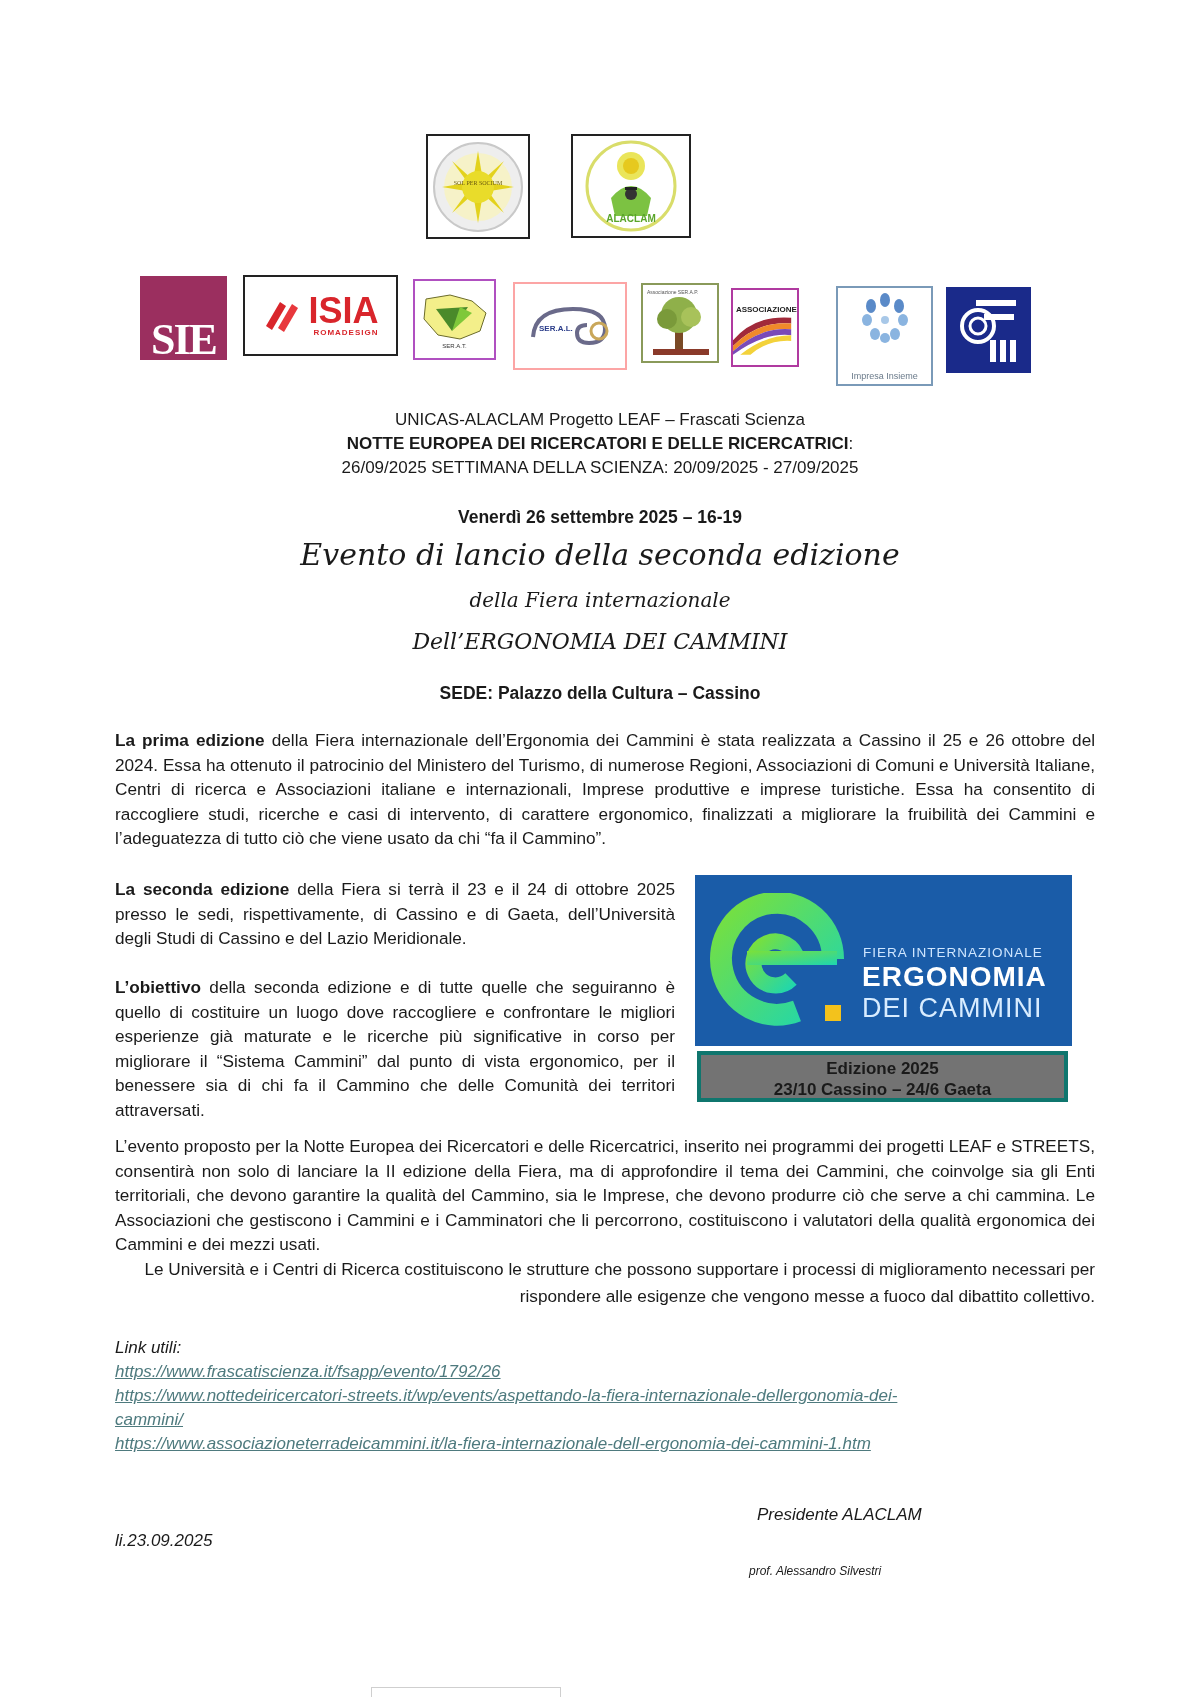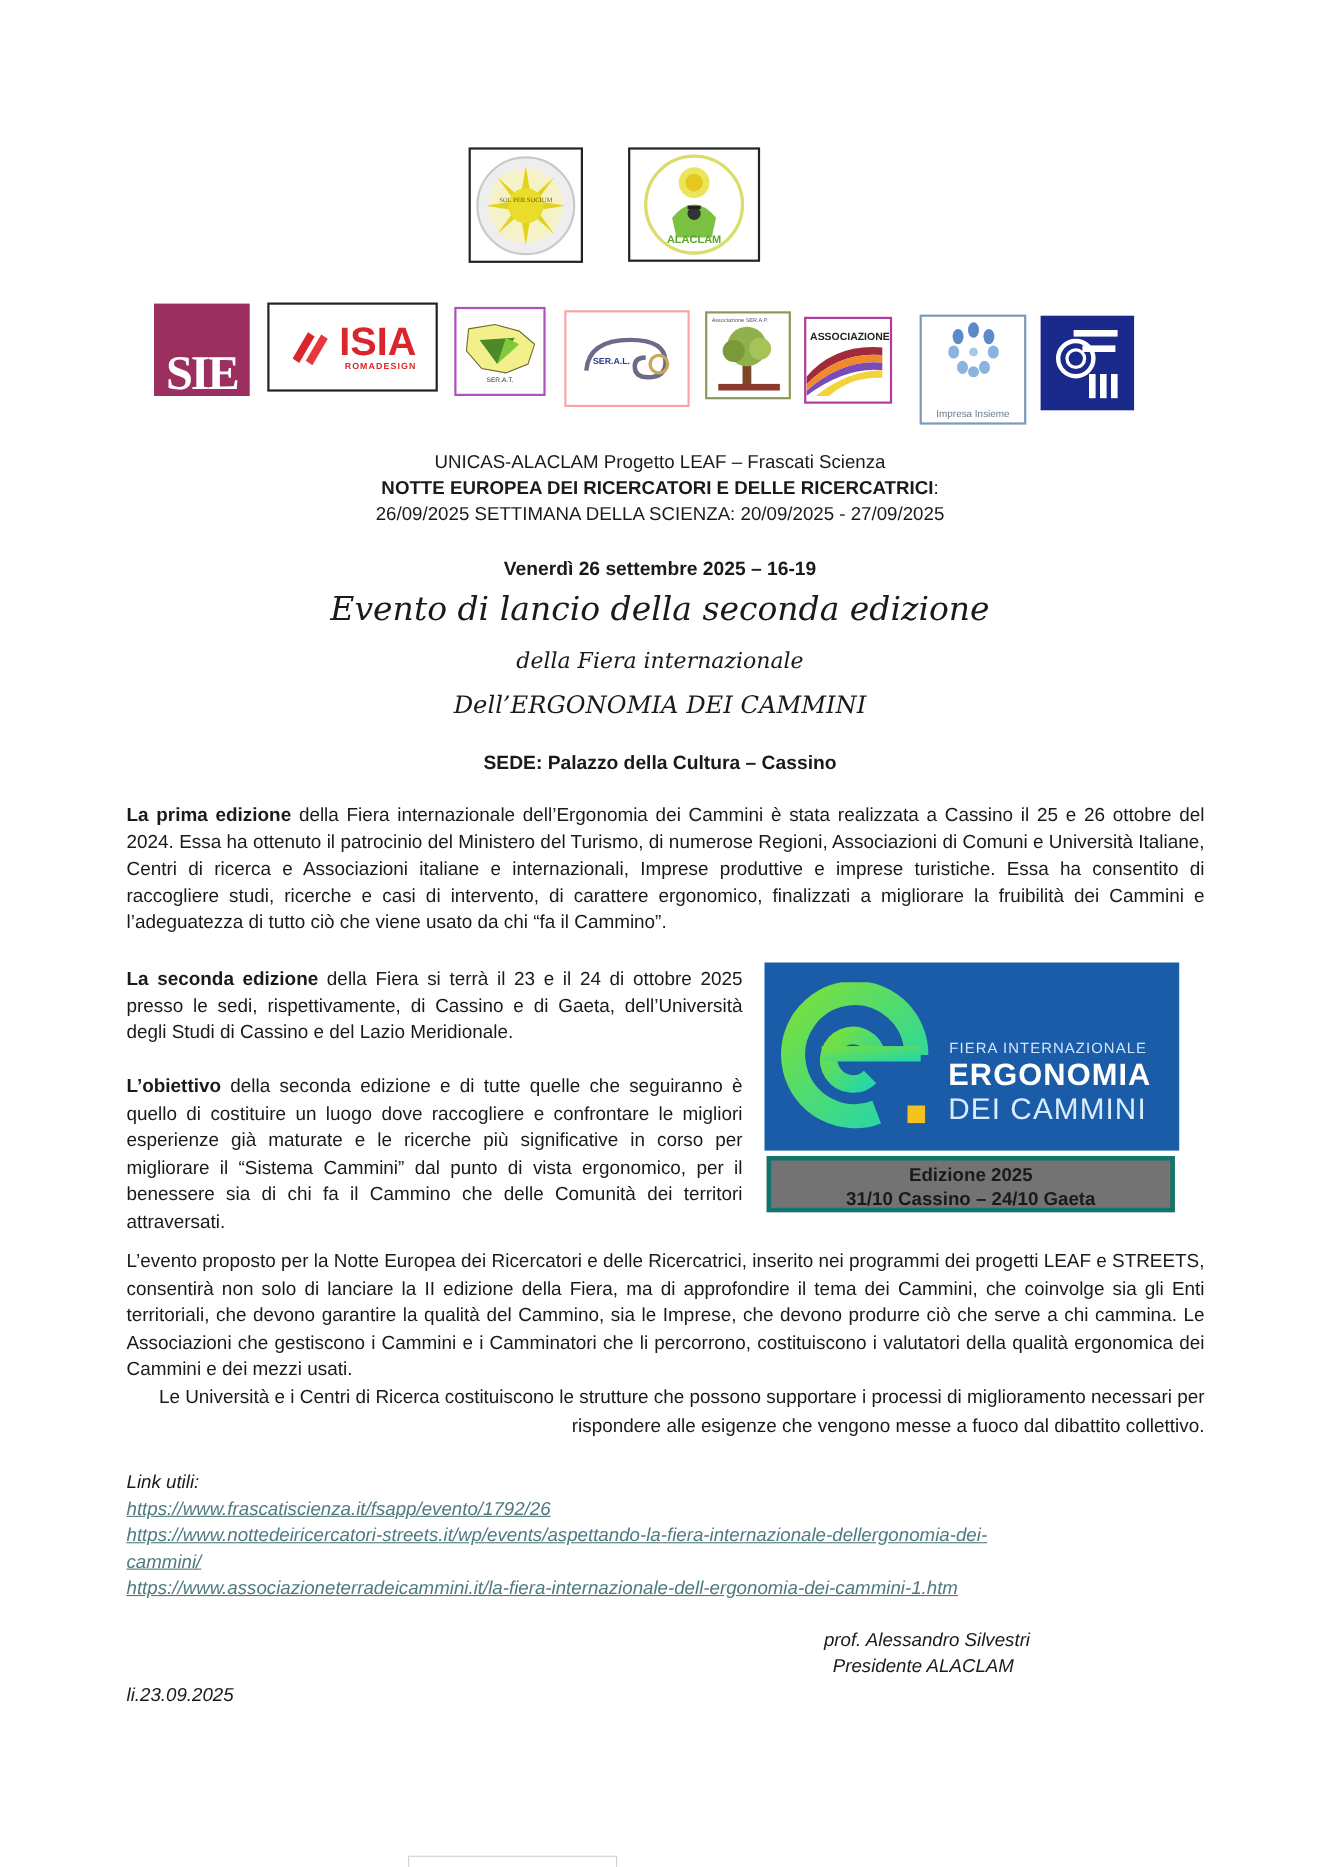--- a/index.html
+++ b/index.html
@@ -85,21 +85,21 @@
   <svg width="70" height="72" viewBox="0 0 70 72">
     <rect x="30" y="36" width="8" height="28" fill="#7a4a26"></rect>
     <circle cx="34" cy="28" r="18" fill="#8fb04a"></circle>
     <circle cx="22" cy="32" r="10" fill="#7a9a3a"></circle>
     <circle cx="46" cy="30" r="10" fill="#a8c25a"></circle>
     <rect x="8" y="62" width="56" height="6" fill="#8a3a2a"></rect>
   </svg>
   <span class="abs" style="font-size:5px;color:#555;left:4px;top:4px;width:60px;">Associazione SER.A.P.</span>
 </div>
 
-<div class="logo-box" style="left:731px;top:288px;width:80px;height:79px;border:2px solid #b03aa0;">
+<div class="logo-box" style="left:731px;top:288px;width:68px;height:79px;border:2px solid #b03aa0;">
   <svg width="88" height="75" viewBox="0 0 88 75">
     <path d="M0 55 Q30 20 80 24 L80 32 Q34 28 0 63 Z" fill="#a12a3a"></path>
     <path d="M0 63 Q34 28 80 32 L80 40 Q38 36 0 70 Z" fill="#f08a2a"></path>
     <path d="M0 70 Q38 36 80 40 L80 48 Q42 44 0 75 Z" fill="#7a4ab8"></path>
     <path d="M10 75 Q44 48 80 48 L80 56 Q48 54 24 75 Z" fill="#f3d23a"></path>
     <text x="4" y="16" font-size="11" font-weight="bold" fill="#222" font-family="Liberation Sans, sans-serif">ASSOCIAZIONE</text>
   </svg>
 </div>
 
 <div class="logo-box" style="left:836px;top:286px;width:97px;height:100px;border:2px solid #7a9ab8;flex-direction:column;gap:27px;">
@@ -172,37 +172,37 @@
       <path d="M90 66 A22 22 0 1 0 84 86" fill="none" stroke="url(#eg)" stroke-width="16"></path>
       <rect x="40" y="58" width="90" height="14" fill="url(#eg)"></rect>
       <rect x="118" y="112" width="16" height="16" fill="#f3c21c"></rect>
     </svg>
     <div class="abs" style="left:168px;top:70px;color:#cfe6ff;font-size:13.5px;letter-spacing:1px;white-space:nowrap;">FIERA INTERNAZIONALE</div>
     <div class="abs" style="left:167px;top:86px;color:#ffffff;font-weight:bold;font-size:28px;letter-spacing:1px;white-space:nowrap;">ERGONOMIA</div>
     <div class="abs" style="left:167px;top:118px;color:#d8ecff;font-size:27px;letter-spacing:1px;white-space:nowrap;">DEI CAMMINI</div>
   </div>
   <div class="abs" style="left:2px;top:176px;width:371px;height:51px;border:4px solid #0f766e;box-sizing:border-box;background:#737373;text-align:center;">
     <div style="font-weight:bold;font-size:17px;line-height:21px;margin-top:3px;">Edizione 2025</div>
-    <div style="font-weight:bold;font-size:17px;line-height:21px;">31/10 Cassino – 24/10 Gaeta</div>
+    <div style="font-weight:bold;font-size:17px;line-height:21px;">23/10 Cassino – 24/6 Gaeta</div>
   </div>
 </div>
 
 <div class="para" style="left:115px;top:1134px;width:980px;">
   <span>L’evento proposto per la Notte Europea dei Ricercatori e delle Ricercatrici, inserito nei programmi dei progetti LEAF e STREETS, consentirà non solo di lanciare la II edizione della Fiera, ma di approfondire il tema dei Cammini, che coinvolge sia gli Enti territoriali, che devono garantire la qualità del Cammino, sia le Imprese, che devono produrre ciò che serve a chi cammina. Le Associazioni che gestiscono i Cammini e i Camminatori che li percorrono, costituiscono i valutatori della qualità ergonomica dei Cammini e dei mezzi usati.</span>
 </div>
 <div class="para" style="left:115px;top:1256px;width:980px;text-align:right;line-height:27px;">
   <span>Le Università e i Centri di Ricerca costituiscono le strutture che possono supportare i processi di miglioramento necessari per rispondere alle esigenze che vengono messe a fuoco dal dibattito collettivo.</span>
 </div>
 
 <div class="abs" style="left:115px;top:1336px;">
   <div class="italic" style="font-size:17px;line-height:24px;">Link utili:</div>
   <a class="link">https://www.frascatiscienza.it/fsapp/evento/1792/26</a>
   <a class="link">https://www.nottedeiricercatori-streets.it/wp/events/aspettando-la-fiera-internazionale-dellergonomia-dei-</a>
   <a class="link">cammini/</a>
   <a class="link">https://www.associazioneterradeicammini.it/la-fiera-internazionale-dell-ergonomia-dei-cammini-1.htm</a>
 </div>
 
-<div class="abs italic" style="left:749px;top:1481px;font-size:17px;">prof. Alessandro Silvestri</div>
+<div class="abs italic" style="left:749px;top:1564px;font-size:12px;">prof. Alessandro Silvestri</div>
 <div class="abs italic" style="left:757px;top:1505px;font-size:17px;">Presidente ALACLAM</div>
 
 <div class="abs italic" style="left:115px;top:1531px;font-size:17px;">li.23.09.2025</div>
 
 <div class="abs" style="left:371px;top:1687px;width:188px;height:20px;border:1px solid #cfcfcf;"></div>
 
 </body></html>

